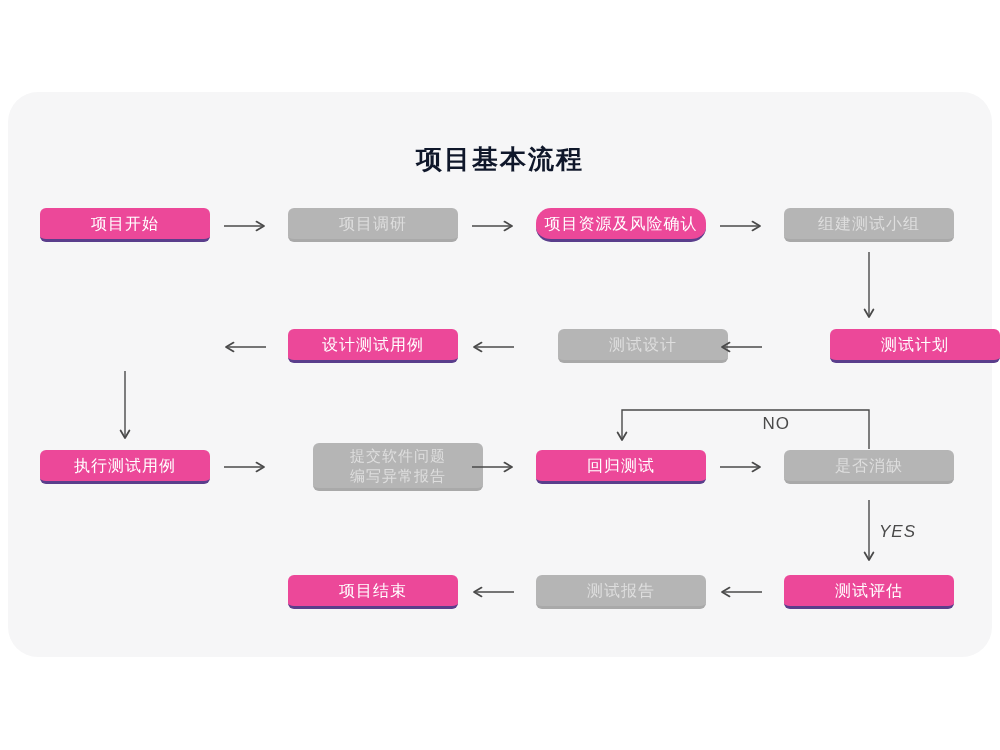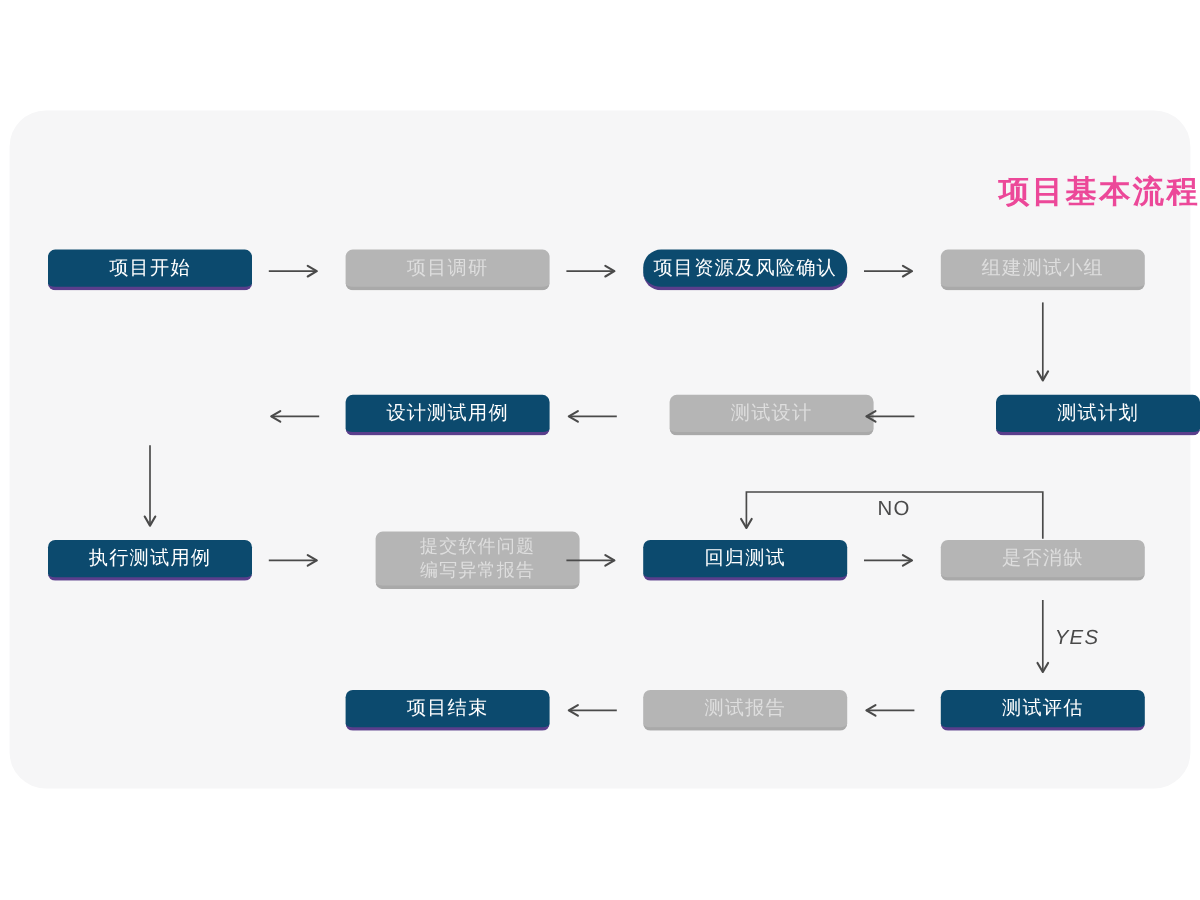--- a/index.html
+++ b/index.html
@@ -4,30 +4,30 @@
 <style>
   * { margin: 0; padding: 0; box-sizing: border-box; }
   html, body { width: 1000px; height: 750px; background: #ffffff; font-family: "Liberation Sans", sans-serif; }
   .stage { position: relative; width: 1000px; height: 750px; overflow: hidden; }
   .card {
     position: absolute; left: 8px; top: 92px; width: 984px; height: 565px;
     background: #f6f6f7; border-radius: 30px;
   }
   .diagram-title {
     position: absolute; left: 0; top: 142px; width: 1000px;
-    text-align: right; font-size: 26px; font-weight: 600; color: #ec4899;
+    text-align: center; font-size: 26px; font-weight: 600; color: #0f172a;
     letter-spacing: 2px;
   }
   .node {
     position: absolute; width: 170px; height: 34px;
     border-radius: 6px; display: flex; align-items: center; justify-content: center;
     font-size: 16px; letter-spacing: 1px;
   }
   .node .node-label { white-space: pre-line; text-align: center; line-height: 20px; }
-  .node.purple { background: #0c4a6e; border-bottom: 3px solid #5a3e8c; color: #ffffff; }
+  .node.purple { background: #ec4899; border-bottom: 3px solid #5a3e8c; color: #ffffff; }
   .node.gray   { background: #b5b5b5; border-bottom: 3px solid #a9a9a9; color: #dedede; }
   .node.tall { height: 48px; font-size: 15px; margin-left: 25px; }
   
   .p-r1c1 { left: 40px;  top: 208px; }
   .p-r1c2 { left: 288px; top: 208px; }
   .p-r1c3 { left: 536px; top: 208px; border-radius: 15px; }
   .p-r1c4 { left: 784px; top: 208px; }
   .p-r2c1 { left: 40px;  top: 329px; }
   .p-r2c2 { left: 288px; top: 329px; }
   .p-r2c3 { left: 536px; top: 329px; margin-left: 22px; }
@@ -36,21 +36,21 @@
   .p-r3c2 { left: 288px; top: 443px; }
   .p-r3c3 { left: 536px; top: 450px; }
   .p-r3c4 { left: 784px; top: 450px; }
   .p-r4c2 { left: 288px; top: 575px; }
   .p-r4c3 { left: 536px; top: 575px; }
   .p-r4c4 { left: 784px; top: 575px; }
   .edges { position: absolute; left: 0; top: 0; width: 1000px; height: 750px; pointer-events: none; }
   .edge-label {
     position: absolute; font-size: 17px; color: #4a4a4a; letter-spacing: 1px;
   }
-  .edge-label.no  { left: 700px; top: 414px; width: 90px; text-align: center; }
+  .edge-label.no  { left: 700px; top: 414px; width: 90px; text-align: right; }
   .edge-label.yes { left: 879px; top: 522px; font-style: italic; }
 </style>
 </head>
 <body>
 
 <div class="stage">
   <div class="card"></div>
 
   <div class="diagram-title">项目基本流程</div>
 

